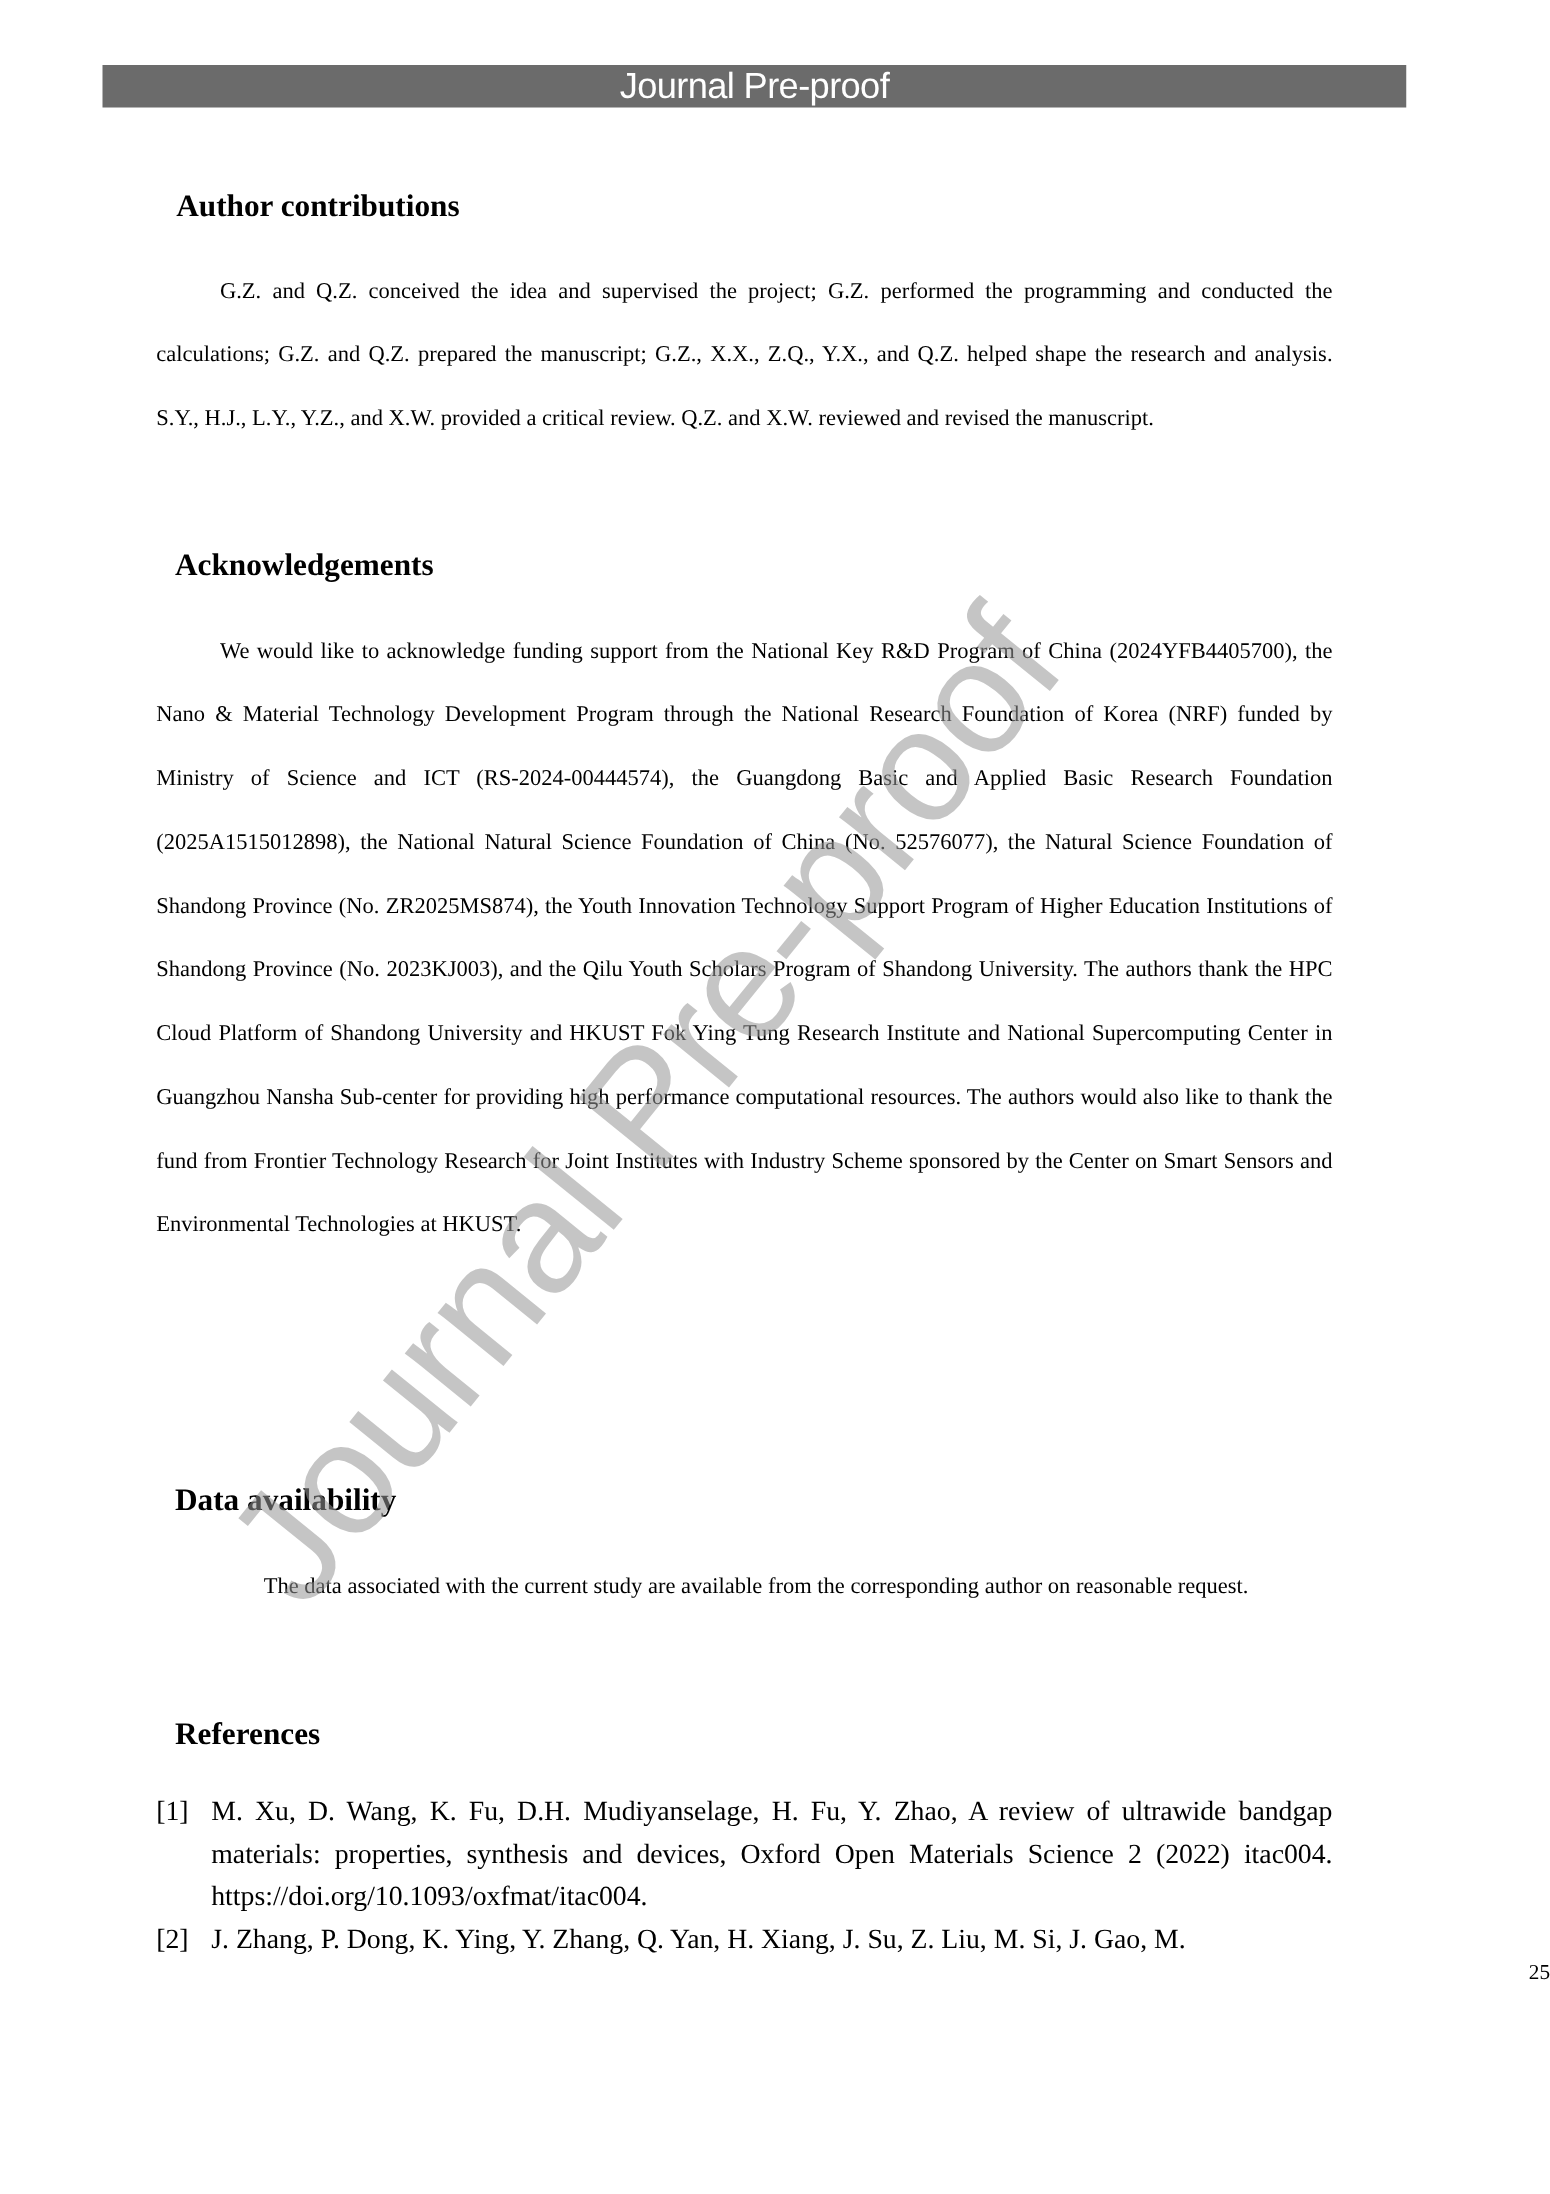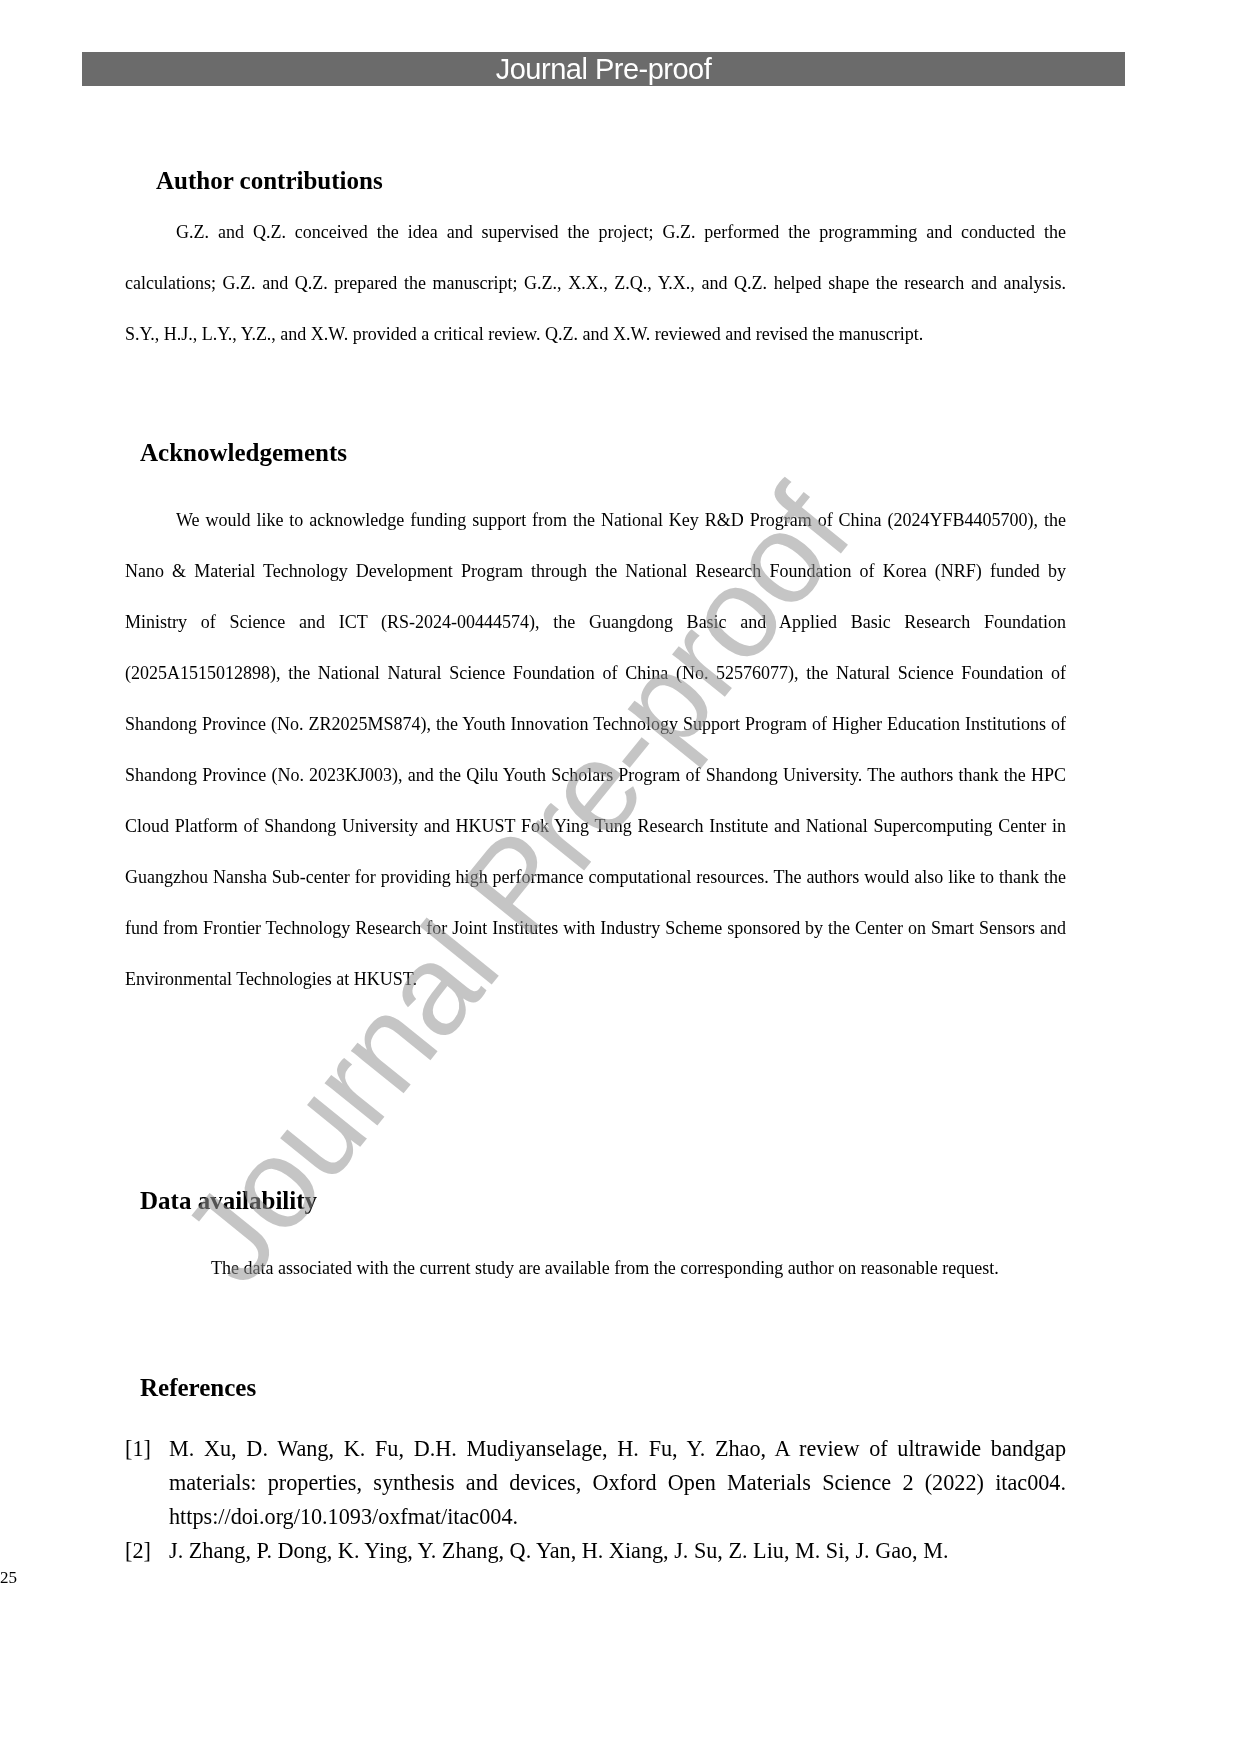--- a/index.html
+++ b/index.html
@@ -4,29 +4,29 @@
 <style>
   html, body { margin:0; padding:0; background:#ffffff; }
   body { width:1240px; height:1755px; position:relative; overflow:hidden; font-family:"Liberation Serif", "DejaVu Serif", serif; color:#000; }
   .banner { position:absolute; left:82px; top:52px; width:1043px; height:34px; background:#6b6b6b; color:#fff; font-family:"Liberation Sans", "DejaVu Sans", sans-serif; font-size:29px; line-height:34px; text-align:center; letter-spacing:-0.5px; }
   .heading { position:absolute; left:140px; font-weight:bold; font-size:25px; line-height:30px; }
   .para { position:absolute; left:125px; width:941px; font-size:18px; line-height:51px; text-align:justify; }
   .para .indent { display:inline-block; width:51px; }
   .ref { position:absolute; left:125px; width:941px; font-size:22.2px; line-height:34px; }
   .ref .num { position:absolute; left:0; top:0; }
   .ref .txt { margin-left:44px; display:block; text-align:justify; }
-  .pagenum { position:absolute; left:0; width:1240px; top:1568px; text-align:left; font-size:17px; }
+  .pagenum { position:absolute; left:0; width:1240px; top:1568px; text-align:right; font-size:17px; }
   .watermark { position:absolute; left:515px; top:885px; transform:translate(-50%,-50%) rotate(-51deg); font-family:"Liberation Sans", "DejaVu Sans", sans-serif; font-size:128px; color:rgba(150,150,150,0.55); white-space:nowrap; pointer-events:none; letter-spacing:-1px; }
 </style>
 </head>
 <body>
 
 <div class="banner">Journal Pre-proof</div>
 
-<h2 class="heading" style="top:150px;margin:16px;">Author contributions</h2>
+<h2 class="heading" style="top:150px;margin:1px;">Author contributions</h2>
 <div class="para" style="top:207px;"><span class="indent"></span><span>G.Z. and Q.Z. conceived the idea and supervised the project; G.Z. performed the programming and conducted the calculations; G.Z. and Q.Z. prepared the manuscript; G.Z., X.X., Z.Q., Y.X., and Q.Z. helped shape the research and analysis. S.Y., H.J., L.Y., Y.Z., and X.W. provided a critical review. Q.Z. and X.W. reviewed and revised the manuscript.</span></div>
 
 <h2 class="heading" style="top:438px;margin:0;text-align:center;">Acknowledgements</h2>
 <div class="para" style="top:495px;"><span class="indent"></span><span>We would like to acknowledge funding support from the National Key R&amp;D Program of China (2024YFB4405700), the Nano &amp; Material Technology Development Program through the National Research Foundation of Korea (NRF) funded by Ministry of Science and ICT (RS-2024-00444574), the Guangdong Basic and Applied Basic Research Foundation (2025A1515012898), the National Natural Science Foundation of China (No. 52576077), the Natural Science Foundation of Shandong Province (No. ZR2025MS874), the Youth Innovation Technology Support Program of Higher Education Institutions of Shandong Province (No. 2023KJ003), and the Qilu Youth Scholars Program of Shandong University. The authors thank the HPC Cloud Platform of Shandong University and HKUST Fok Ying Tung Research Institute and National Supercomputing Center in Guangzhou Nansha Sub-center for providing high performance computational resources. The authors would also like to thank the fund from Frontier Technology Research for Joint Institutes with Industry Scheme sponsored by the Center on Smart Sensors and Environmental Technologies at HKUST.</span></div>
 
 <h2 class="heading" style="top:1186px;margin:0;">Data availability</h2>
 <div class="para" style="top:1243px;margin-left:35px;"><span class="indent"></span><span>The data associated with the current study are available from the corresponding author on reasonable request.</span></div>
 
 <h2 class="heading" style="top:1373px;margin:0;">References</h2>
 <div class="ref" style="top:1432px;">

